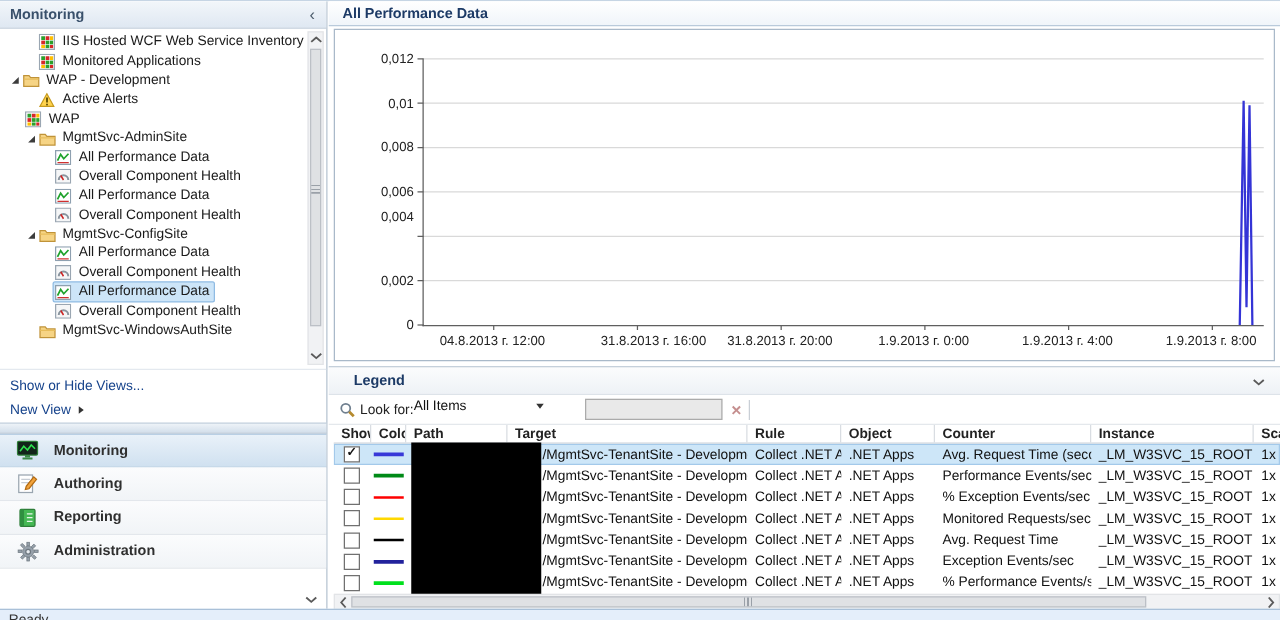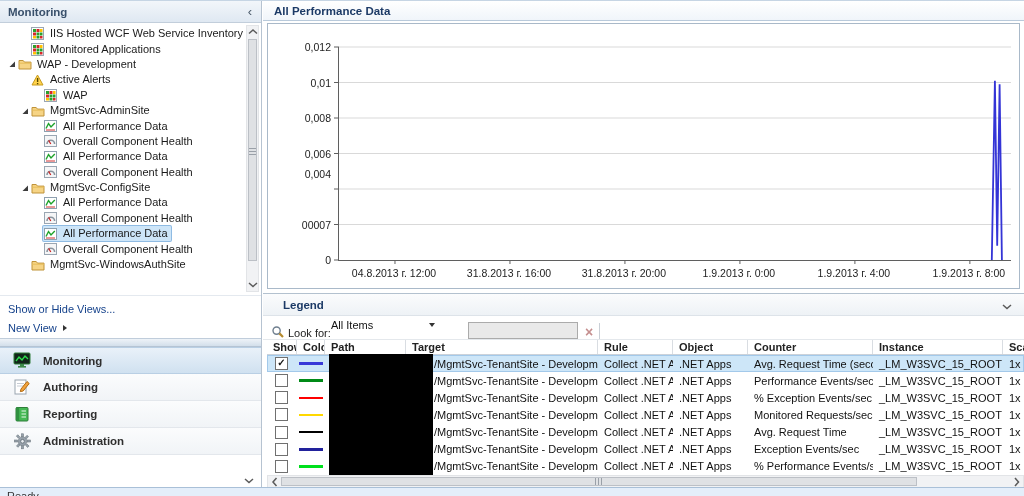--- a/index.html
+++ b/index.html
@@ -53,21 +53,21 @@
   .ylab{position:absolute;left:0;width:63px;text-align:right;font-size:10.5px;color:#222;height:12px;line-height:12px;}
   .xlab{position:absolute;width:112px;text-align:center;font-size:10.5px;color:#222;top:243px;white-space:nowrap;}
 
   
   .legend{position:absolute;left:0;top:292px;width:100%;height:194px;border-top:1px solid #b3c1cf;background:#fff;box-sizing:border-box;}
   .legend-header{position:absolute;top:0;height:22px;left:0;right:0;background:linear-gradient(#fbfcfd,#eef2f6);border-bottom:1px solid #dde3e9;display:flex;align-items:center;box-sizing:border-box;}
   .legend-header .t{font-size:11.5px;font-weight:bold;color:#1c3a66;margin-left:20px;}
   .lg-chev{margin-left:auto;margin-right:12px;cursor:pointer;}
 
   .toolbar{position:absolute;top:22px;height:24px;left:0;right:0;border-bottom:1px solid #e4e8ec;box-sizing:border-box;}
-  .t-item{position:absolute;top:0;height:23px;display:flex;align-items:flex-end;}
+  .t-item{position:absolute;top:0;height:23px;display:flex;align-items:center;}
   .lookfor{font-size:11px;color:#222;}
   .dd{width:112px;height:18px;display:flex;align-items:center;cursor:pointer;}
   .dd span.v{font-size:11px;color:#111;margin-left:4px;}
   .dd-arrow{margin-left:auto;margin-right:4px;width:0;height:0;border-top:4px solid #333;border-left:3.5px solid transparent;border-right:3.5px solid transparent;}
   .search{width:110px;height:17px;background:#e9e9e9;border:1px solid #ababab;box-sizing:border-box;font-size:11px;padding:0 3px;}
   .clr{font-size:14px;font-weight:bold;color:#c58f8f;cursor:default;line-height:14px;}
   .vsep{width:1px;height:16px;background:#c9cfd6;}
 
   .grid-head{position:absolute;top:46px;left:4px;right:0;height:15px;display:grid;grid-template-columns:30px 28px 81px 192px 75px 75px 125px 130px 1fr;border-bottom:1px solid #ccd2d9;box-sizing:border-box;}
   .gh{font-size:11px;font-weight:bold;color:#222;padding-left:6px;border-right:1px solid #d9dde2;line-height:14px;overflow:hidden;white-space:nowrap;}
@@ -162,21 +162,21 @@
             <span class="ti">
               <svg width="13" height="12">
                 <polygon points="6.5,1 12,11 1,11" fill="#ffd34d" stroke="#c79a1e"></polygon>
                 <rect x="5.9" y="4" width="1.4" height="4" fill="#5a4a00"></rect>
                 <rect x="5.9" y="9" width="1.4" height="1.3" fill="#5a4a00"></rect>
               </svg>
             </span>
             <span class="tl">Active Alerts</span>
           </span>
         </div>
-        <div class="tree-row" style="padding-left: 32px;">
+        <div class="tree-row" style="padding-left: 8px;">
           <span class="tw"></span>
           <span class="grp">
             <span class="ti">
               <svg width="13" height="13">
                 <rect x="0.5" y="0.5" width="12" height="12" fill="#fff" stroke="#9aa6b2"></rect>
                 <rect x="2" y="2" width="3" height="3" fill="#2ca02c"></rect>
                 <rect x="5.5" y="2" width="3" height="3" fill="#d62728"></rect>
                 <rect x="9" y="2" width="2.5" height="3" fill="#ffbf00"></rect>
                 <rect x="2" y="5.5" width="3" height="3" fill="#d62728"></rect>
                 <rect x="5.5" y="5.5" width="3" height="3" fill="#2ca02c"></rect>
@@ -451,31 +451,31 @@
             <line x1="55.9776" x2="55.9776" y1="213" y2="217" stroke="#5f5f5f"></line>
             <line x1="170.95680000000002" x2="170.95680000000002" y1="213" y2="217" stroke="#5f5f5f"></line>
             <line x1="285.936" x2="285.936" y1="213" y2="217" stroke="#5f5f5f"></line>
             <line x1="400.9152" x2="400.9152" y1="213" y2="217" stroke="#5f5f5f"></line>
             <line x1="515.8944" x2="515.8944" y1="213" y2="217" stroke="#5f5f5f"></line>
             <line x1="630.8736" x2="630.8736" y1="213" y2="217" stroke="#5f5f5f"></line>
             <polyline points="652.8,213.0 655.9,33.7 658.2,198.8 660.6,37.3 662.9,213.0" fill="none" stroke="#3434d6" stroke-width="1.8"></polyline>
           </svg>
         </div>
     <div class="xlab" style="left: 69.9776px;">04.8.2013 г. 12:00</div>
-        <div class="xlab" style="left: 184.957px;">31.8.2013 г. 16:00</div>
+        <div class="xlab" style="left: 184.957px; text-align: right;">31.8.2013 г. 16:00</div>
         <div class="xlab" style="left: 299.936px;">31.8.2013 г. 20:00</div>
         <div class="xlab" style="left: 414.915px;">1.9.2013 г. 0:00</div>
         <div class="xlab" style="left: 529.894px;">1.9.2013 г. 4:00</div>
         <div class="xlab" style="left: 644.874px;">1.9.2013 г. 8:00</div>
         <div class="ylab" style="top: 17px;">0,012</div>
         <div class="ylab" style="top: 52.5px;">0,01</div>
         <div class="ylab" style="top: 88px;">0,008</div>
         <div class="ylab" style="top: 123.5px;">0,006</div>
         <div class="ylab" style="top: 144px;">0,004</div>
-        <div class="ylab" style="top: 194.5px;">00007</div>
+        <div class="ylab" style="top: 194.5px;">0,002</div>
         <div class="ylab" style="top: 230px;">0</div>
       </div>
 
     <div class="legend">
       <div class="legend-header">
         <span class="t">Legend</span>
         <span class="lg-chev" id="lgchev"><svg width="10" height="6">
               <polyline points="1,1 5,4.5 9,1" fill="none" stroke="#5a5a5a" stroke-width="1.5"></polyline>
             </svg></span>
       </div>

